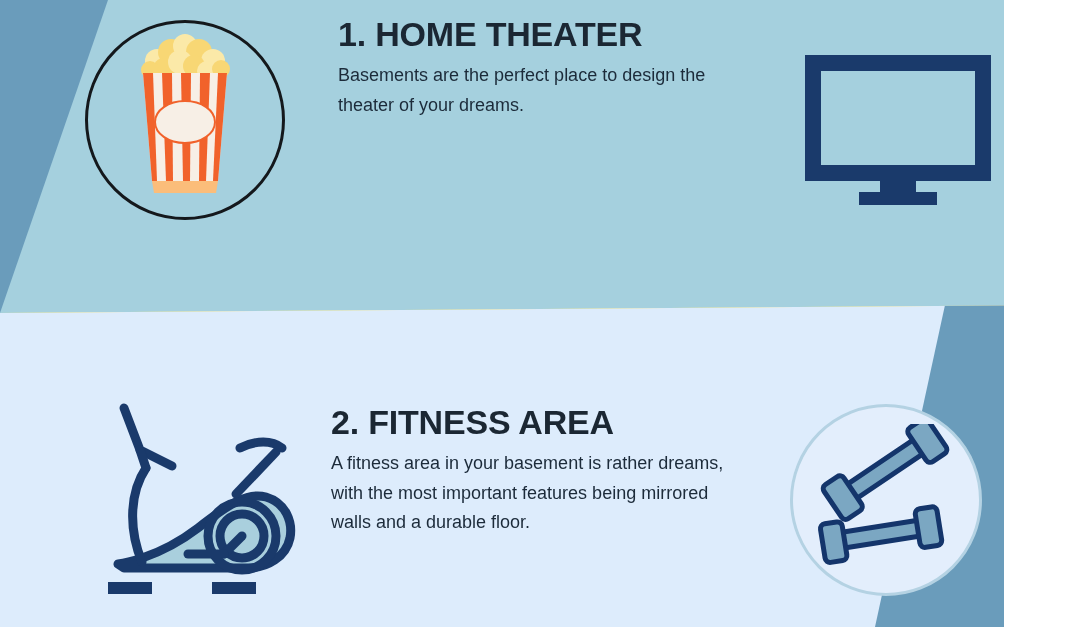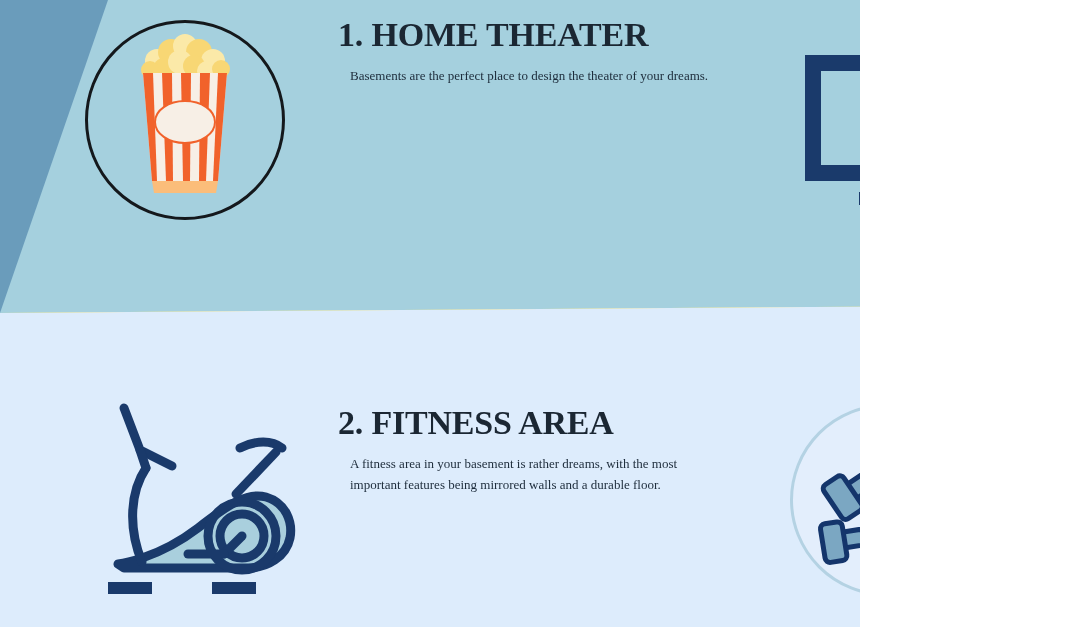--- a/index.html
+++ b/index.html
@@ -8,25 +8,24 @@
     padding: 0;
     background: #ffffff;
   }
   body {
     font-family: "Liberation Sans", "DejaVu Sans", sans-serif;
     -webkit-font-smoothing: antialiased;
   }
 
   .canvas {
     position: relative;
-    width: 860px;
+    width: 1004px;
     height: 627px;
     overflow: hidden;
     background: #fde047;
-    font-family: Liberation Serif, serif;
   }
 
   
   .section-top {
     position: absolute;
     left: 0;
     top: 0;
     width: 1080px;
     height: 313px;
     background: #a5d0de;
@@ -63,34 +62,34 @@
     background: #6a9cbb;
     clip-path: polygon(70px 0, 205px 0, 205px 322px, 0 322px);
   }
 
   
   .text-block {
     position: absolute;
     z-index: 6;
   }
   .text-block.block-1 { left: 338px; top: 16px;  width: 400px; }
-  .text-block.block-2 { left: 338px; top: 404px; width: 400px; }
+  .text-block.block-2 { left: 331px; top: 404px; width: 400px; }
 
   .heading {
     margin: 0 0 8px 0;
     font-size: 34px;
     font-weight: bold;
     letter-spacing: -0.2px;
     color: #1b2733;
     line-height: 1.1;
     white-space: nowrap;
   }
   .body-text {
-    margin: 12px;
-    font-size: 13px;
+    margin: 0;
+    font-size: 18px;
     font-weight: normal;
     color: #1c2b3a;
     line-height: 1.62;
   }
 
   
   .popcorn-circle {
     position: absolute;
     left: 85px;
     top: 20px;

